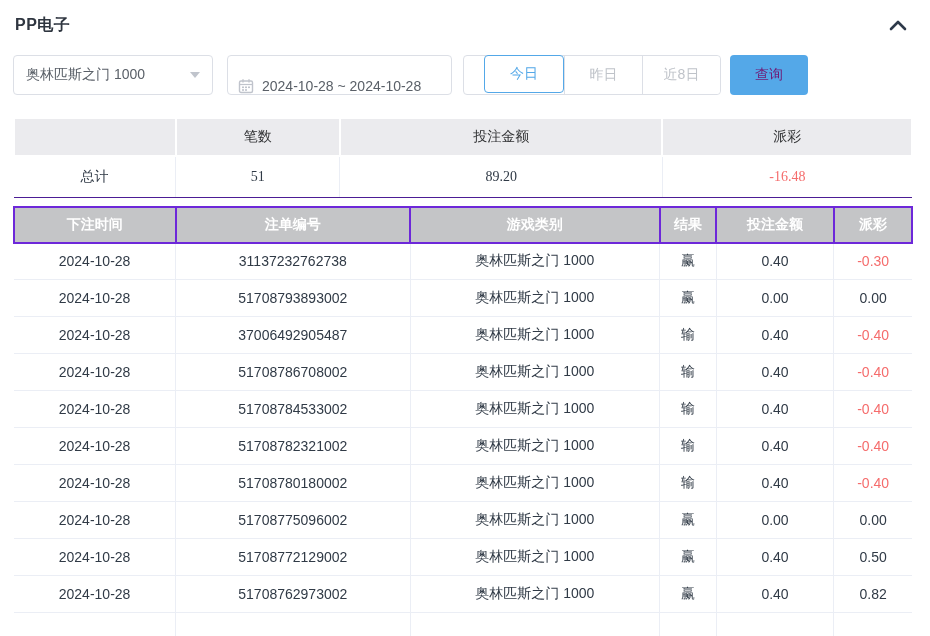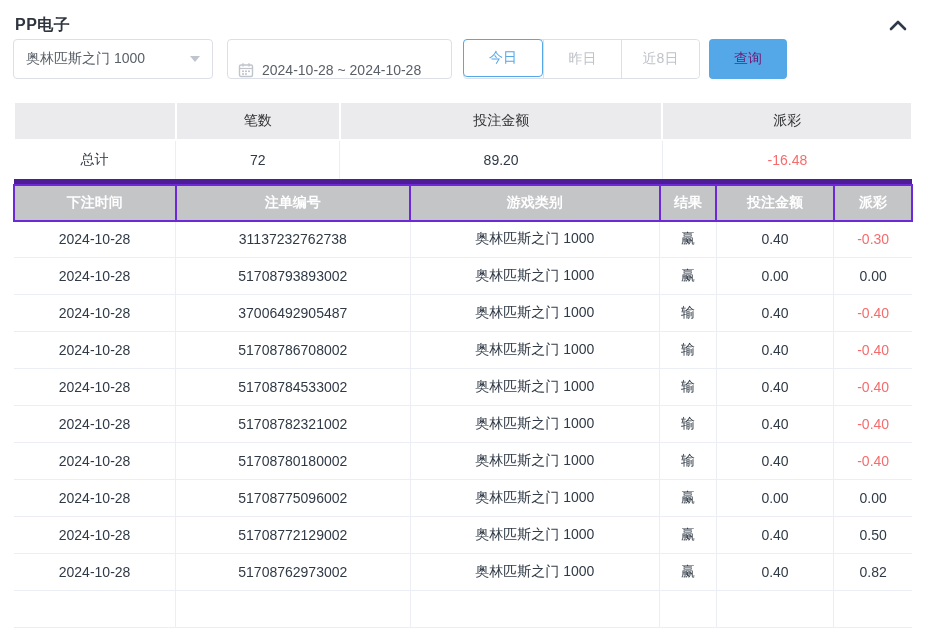--- a/index.html
+++ b/index.html
@@ -7,21 +7,21 @@
     width: 930px; height: 636px;
     overflow: hidden;
     background: #ffffff;
     font-family: "Liberation Sans", sans-serif;
   }
   .page { padding: 14px 17px 0 13px; width: 930px; }
 
   
   .panel-header {
     display: flex; justify-content: space-between; align-items: center;
-    margin-bottom: 3px; padding: 0 2px;
+    margin-bottom: 19px; padding: 0 2px;
   }
   .panel-title { font-size: 16px; font-weight: bold; color: #2f3640; letter-spacing: .5px; }
   .collapse-btn { width: 26px; height: 22px; display: flex; align-items: center; justify-content: center; cursor: pointer; }
 
   
   .filters { display: flex; align-items: center; margin-bottom: 22px; }
   .select-box {
     width: 200px; height: 40px; border: 1px solid #dcdfe6; border-radius: 4px;
     display: flex; align-items: center; justify-content: space-between;
     padding: 0 12px; font-size: 14px; color: #5a6068; background: #fff; cursor: pointer;
@@ -31,21 +31,21 @@
     border-top: 6px solid #c0c4cc; margin-left: 8px;
   }
   .date-box {
     margin-left: 14px; width: 225px; height: 40px; border: 1px solid #dcdfe6; border-radius: 4px;
     display: flex; align-items: flex-end; padding: 0 10px; font-size: 14px; color: #5a6068;
     background: #fff; cursor: pointer;
   }
   .date-box .cal { margin-right: 8px; flex: none; display: flex; }
   .btn-group {
     margin-left: 11px; display: inline-flex; height: 40px;
-    border: 1px solid #dcdfe6; border-radius: 4px; background: #fff;
+    border: 1px solid #dcdfe6; border-radius: 4px; background: #fff; padding-left: 21px;
   }
   .btn-group button {
     width: 78px; height: 100%; border: none; background: #fff; color: #bfc3c9;
     font-size: 14px; cursor: pointer; border-left: 1px solid #dcdfe6;
     font-family: "Liberation Sans", sans-serif;
   }
   .btn-group button:first-child { border-left: none; border-radius: 4px 0 0 4px; }
   .btn-group button:last-child { border-radius: 0 4px 4px 0; }
   .btn-group button.active {
     border: 1px solid #54a8e8; color: #54a8e8; border-radius: 4px;
@@ -53,28 +53,28 @@
   }
   .query-btn {
     margin-left: 9px; width: 78px; height: 40px; background: #54a8e8; color: #701a75;
     border: none; border-radius: 4px; font-size: 14px; cursor: pointer;
     font-family: "Liberation Sans", sans-serif;
   }
 
   
   table { width: 900px; border-collapse: collapse; table-layout: fixed; text-align: center; font-size: 14px; }
 
-  .summary-table { }
+  .summary-table { margin-bottom: 8px; }
   .summary-table th {
     background: #ebebee; color: #303133; font-weight: 400;
     height: 38px; border: 2px solid #ffffff; font-size: 14px;
   }
   .summary-table td {
     height: 41px; color: #303a46;
-    border-bottom: 5px solid #4c1d95; border-right: 1px solid #ebeef5;
+    border-bottom: 1px solid #4c1d95; border-right: 1px solid #ebeef5; font-family: Liberation Serif, serif;
   }
   .summary-table td:last-child { border-right: none; }
 
   .detail-table th {
     background: #c4c5c7; color: #ffffff; font-weight: 700;
     height: 36px; border: 2px solid #6d28d9; font-size: 14px;
   }
   .detail-table td {
     height: 37px; color: #303a46;
     border-bottom: 1px solid #ebeef5; border-right: 1px solid #ebeef5;
@@ -153,21 +153,21 @@
       <tr>
         <th></th>
         <th>笔数</th>
         <th>投注金额</th>
         <th>派彩</th>
       </tr>
     </thead>
     <tbody>
       <tr>
         <td>总计</td>
-        <td>72</td>
+        <td>51</td>
         <td>89.20</td>
         <td class="payout neg">-16.48</td>
       </tr>
     </tbody>
   </table>
 
   <table class="detail-table">
     <colgroup>
         <col class="c1">
         <col class="c2">

